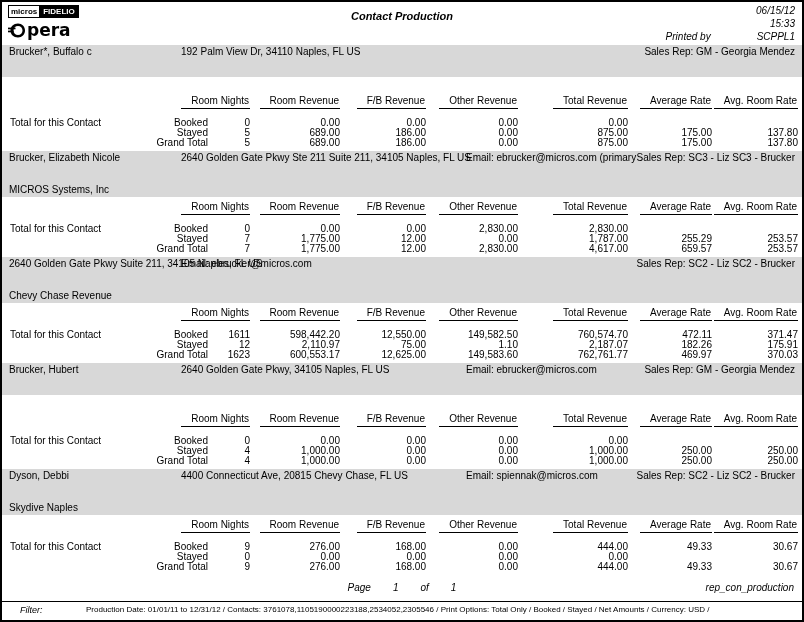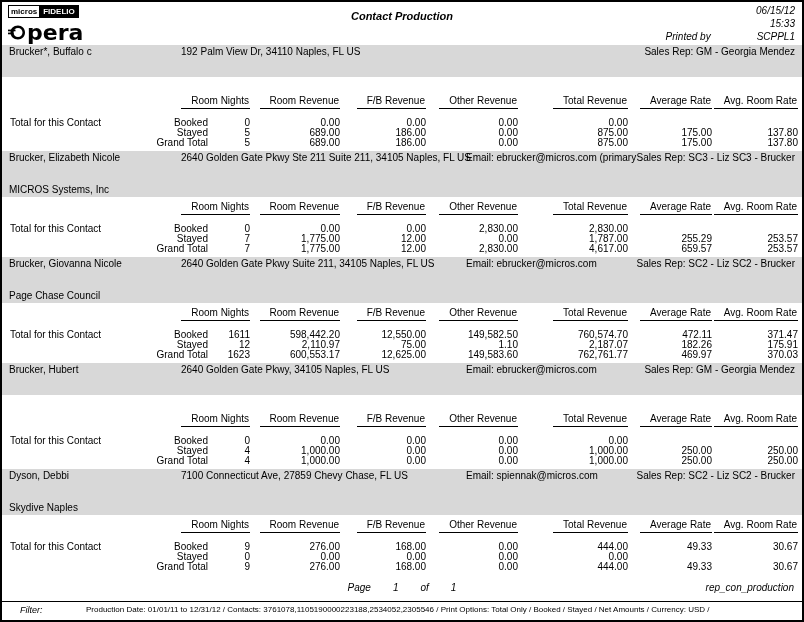--- a/index.html
+++ b/index.html
@@ -8,21 +8,21 @@
     width:804px; height:622px; position:relative; overflow:hidden;
     background:#ffffff; border:2px solid #000;
     font-family:"Liberation Sans", sans-serif; font-size:10px; color:#000;
   }
   
   .report-header { position:relative; height:43px; }
   .logos { position:absolute; left:6px; top:3px; }
   .mf-logo { display:inline-flex; align-items:flex-start; font-size:8px; font-weight:bold; line-height:11px; }
   .mf-micros { border:1px solid #000; padding:0 2px; background:#fff; color:#000; }
   .mf-fidelio { background:#000; color:#fff; padding:0 3px; border:1px solid #000; border-left:none; }
-  .opera-logo { display:flex; align-items:center; margin-top:2px; font-weight:bold; font-size:22px; letter-spacing:0px; font-family:"DejaVu Sans", sans-serif; }
+  .opera-logo { display:flex; align-items:center; margin-top:2px; font-weight:bold; font-size:17px; letter-spacing:0px; font-family:"DejaVu Sans", sans-serif; }
   .opera-logo svg { margin-right:1px; }
   .center-titles { position:absolute; left:0; right:0; top:3px; text-align:center; font-weight:bold; font-style:italic; font-size:11px; }
   .center-titles .sub { margin-top:5px; }
   .right-meta { position:absolute; right:7px; top:2px; text-align:right; font-style:italic; font-size:10px; line-height:13px; }
   .printed-row { display:flex; gap:46px; justify-content:flex-end; }
   
   .band-row {
     background:var(--band,#d8d8d8); display:grid;
     grid-template-columns:172px 285px 1fr auto;
     padding:1px 7px 0 7px; height:32px; line-height:12px; white-space:nowrap;
@@ -227,27 +227,26 @@
           <td>4,617.00</td>
           <td>659.57</td>
           <td>253.57</td>
         </tr>
       </tbody>
         </table>
     </div>
 
     <div class="contact-block">
       <div class="band-row">
-        <span>Brucker, Giovanna Nicole</span>
         <span>2640 Golden Gate Pkwy Suite 211, 34105 Naples, FL US</span>
         <span>Email: ebrucker@micros.com</span>
         <span class="salesrep">Sales Rep: SC2 - Liz SC2 - Brucker</span>
       </div>
       <div class="company-row">
-        <span>Page Chase Council</span>
+        <span>Chevy Chase Revenue</span>
       </div>
       <table class="prod">
         <colgroup>
           <col style="width:138px">
             <col style="width:60px">
             <col style="width:42px">
             <col style="width:90px">
             <col style="width:86px">
             <col style="width:92px">
             <col style="width:110px">
@@ -374,21 +373,21 @@
           <td>250.00</td>
           <td>250.00</td>
         </tr>
       </tbody>
         </table>
     </div>
 
     <div class="contact-block">
       <div class="band-row">
         <span>Dyson, Debbi</span>
-        <span>7100 Connecticut Ave, 27859 Chevy Chase, FL US</span>
+        <span>4400 Connecticut Ave, 20815 Chevy Chase, FL US</span>
         <span>Email: spiennak@micros.com</span>
         <span class="salesrep">Sales Rep: SC2 - Liz SC2 - Brucker</span>
       </div>
       <div class="company-row">
         <span>Skydive Naples</span>
       </div>
       <table class="prod">
         <colgroup>
           <col style="width:138px">
             <col style="width:60px">

